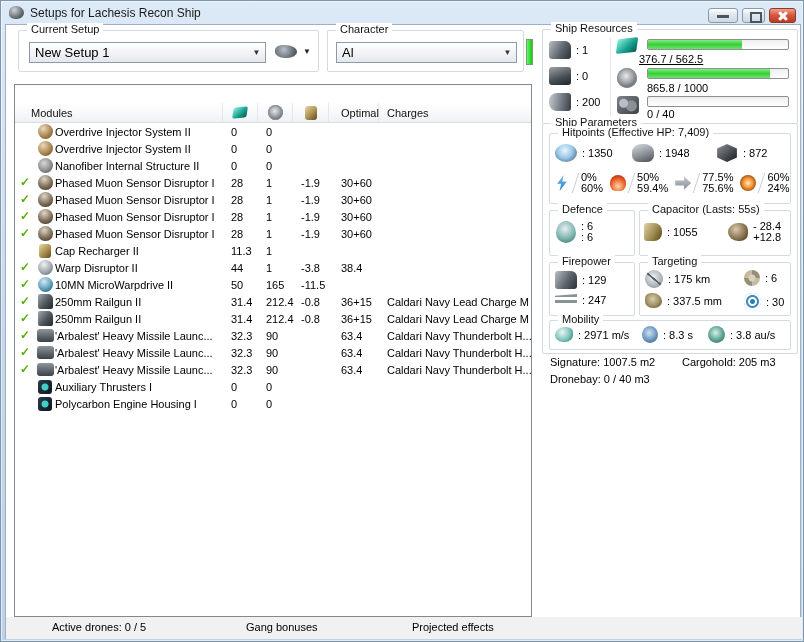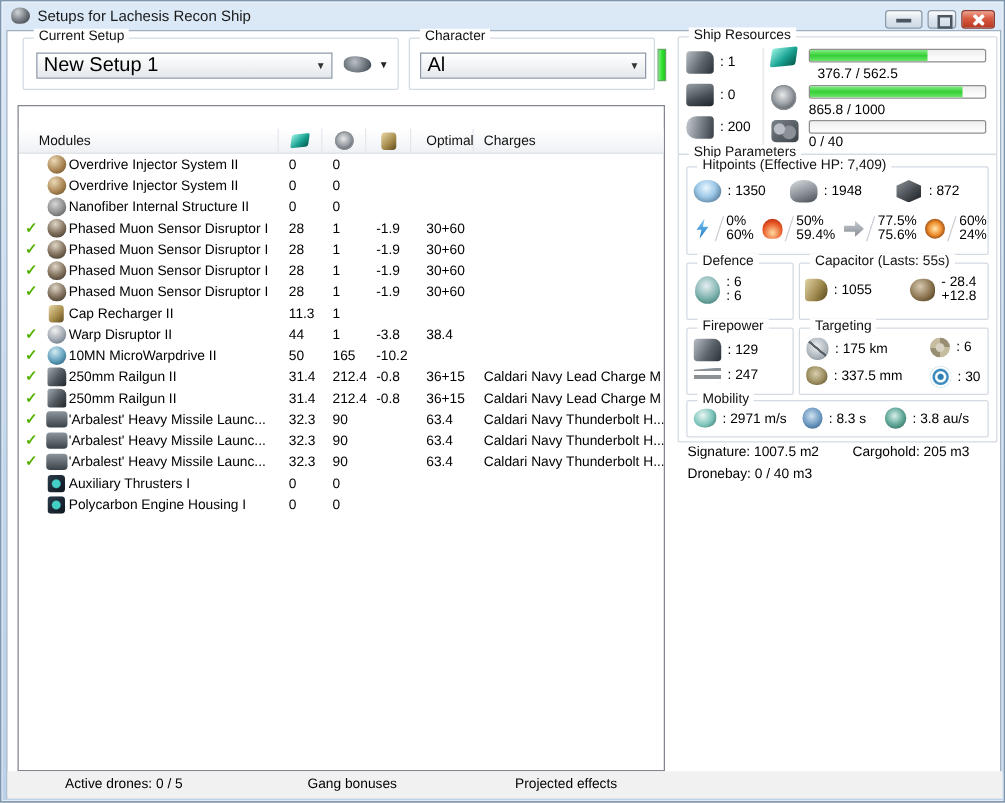--- a/index.html
+++ b/index.html
@@ -18,21 +18,21 @@
   .wbtn-close::before{transform:translate(-50%,-50%) rotate(45deg);}
   .wbtn-close::after{transform:translate(-50%,-50%) rotate(-45deg);}
   .client{position:absolute;left:4px;top:23px;width:796px;height:615px;background:#ffffff;border:1px solid #9eb0c2;}
 
   
   .gbox{position:absolute;border:1px solid #d4dae2;border-radius:2px;background:#fff;}
   .glabel{position:absolute;top:-8px;left:8px;background:#fff;padding:0 4px;font-size:11px;color:#111;white-space:nowrap;}
 
   
   .combo{position:absolute;height:21px;border:1px solid #8e9aaa;background:linear-gradient(180deg,#ffffff,#f1f3f5 55%,#e4e8ec);display:flex;align-items:center;cursor:pointer;}
-  .combo-text{flex:1;font-size:16px;padding-left:5px;color:#000;overflow:hidden;white-space:nowrap;}
+  .combo-text{flex:1;font-size:13px;padding-left:5px;color:#000;overflow:hidden;white-space:nowrap;}
   .combo-arrow{width:17px;text-align:center;font-size:8px;color:#333;}
   .shipbtn{position:absolute;display:flex;align-items:center;gap:6px;cursor:pointer;}
   .shipbtn-icon{width:22px;height:13px;border-radius:40% 60% 50% 50%;background:radial-gradient(circle at 40% 35%,#b9bfc5,#6e767d 55%,#343a40);}
   .shipbtn-caret{font-size:8px;color:#222;}
   .skillbar{position:absolute;width:7px;border:1px solid #6aa86a;background:linear-gradient(90deg,#7bed7b,var(--skill-green,#2ee12e) 55%,#25c625);}
 
   
   .mpanel{position:absolute;left:8px;top:59px;width:518px;height:533px;border:1px solid #828790;background:#fff;overflow:hidden;}
   .mhead{display:flex;height:20px;background:linear-gradient(180deg,#ffffff,#f6f7f9 60%,#eef1f4);border-bottom:1px solid #d9dde2;font-size:11px;color:#111;align-items:center;margin-top:18px;}
   .mhead>div{border-right:1px solid #e4e8ed;height:100%;display:flex;align-items:center;}
@@ -266,21 +266,21 @@
             <span class="c-chg"></span>
           </div>
           <div class="mrow">
             <span class="c-check"><span class="check">✓</span></span>
             <span class="c-icon">
               <span class="micon icon-mwd"></span>
             </span>
             <span class="c-name">10MN MicroWarpdrive II</span>
             <span class="c-cpu">50</span>
             <span class="c-pg">165</span>
-            <span class="c-cap">-10.2</span>
+            <span class="c-cap">-11.5</span>
             <span class="c-opt"></span>
             <span class="c-chg"></span>
           </div>
           <div class="mrow">
             <span class="c-check"><span class="check">✓</span></span>
             <span class="c-icon">
               <span class="micon icon-railgun"></span>
             </span>
             <span class="c-name">250mm Railgun II</span>
             <span class="c-cpu">31.4</span>
@@ -383,21 +383,21 @@
       <div class="statline abs" style="left:6px;top:63px;">
         <span class="bigicon icon-calibration"></span>
         <span>: 200</span>
       </div>
       <div class="abs" style="left:67px;top:8px;width:1px;height:78px;background:#e2e6ea;"></div>
 
       <span class="bigicon icon-cpu abs" style="left:74px;top:8px;"></span>
       <div class="pbar abs" style="left:104px;top:9px;">
           <div class="pfill" style="width: 67%;"></div>
         </div>
-      <span class="ptext" style="left:111px;top:23px;">376.7 / 562.5</span>
+      <span class="ptext" style="left:96px;top:23px;text-decoration:underline;">376.7 / 562.5</span>
 
       <span class="bigicon icon-powergrid abs" style="left:74px;top:38px;width:20px;height:20px;"></span>
       <div class="pbar abs" style="left:104px;top:38px;">
           <div class="pfill" style="width: 87%;"></div>
         </div>
       <span class="ptext" style="left:104px;top:52px;">865.8 / 1000</span>
 
       <span class="bigicon icon-dronebay abs" style="left:74px;top:66px;"></span>
       <div class="pbar abs" style="left:104px;top:66px;">
           <div class="pfill" style="width: 0%;"></div>

